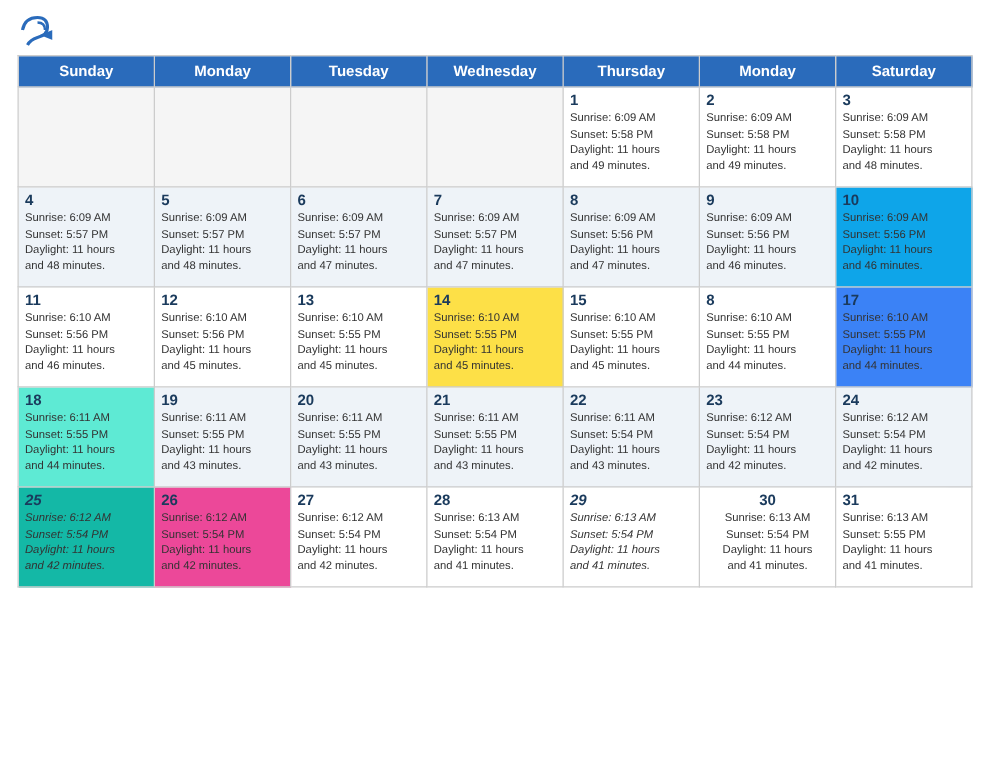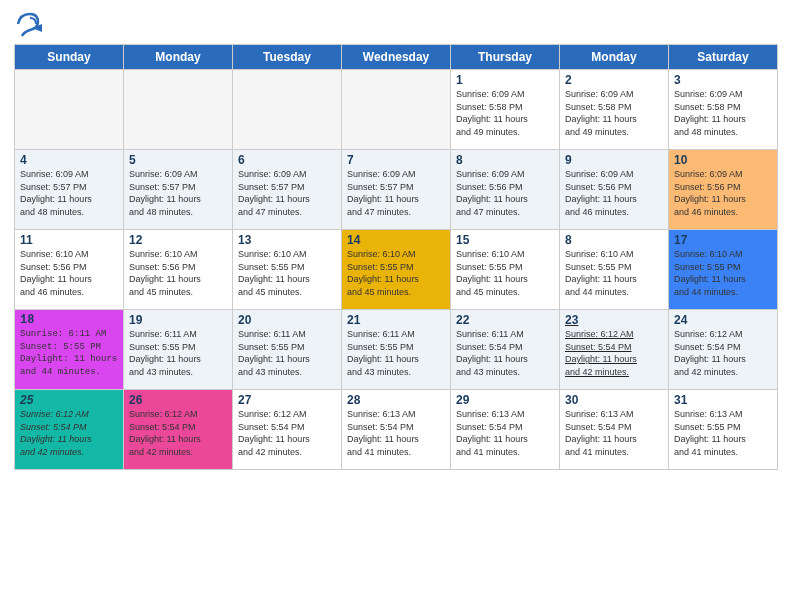--- a/index.html
+++ b/index.html
@@ -190,21 +190,21 @@
 Daylight: 11 hours
 and 47 minutes.</div>
           </td>
           <td style="background: rgb(238, 243, 248);">
             <span class="day-num">9</span>
             <div class="day-detail" style="white-space: pre-line;">Sunrise: 6:09 AM
 Sunset: 5:56 PM
 Daylight: 11 hours
 and 46 minutes.</div>
           </td>
-          <td style="background: #fdba74;">
+          <td style="background: #0ea5e9;">
             <span class="day-num">10</span>
             <div class="day-detail" style="white-space: pre-line;">Sunrise: 6:09 AM
 Sunset: 5:56 PM
 Daylight: 11 hours
 and 46 minutes.</div>
           </td>
         </tr>
         <tr>
           <td style="background: rgb(255, 255, 255);">
             <span class="day-num">11</span>
@@ -220,21 +220,21 @@
 Daylight: 11 hours
 and 45 minutes.</div>
           </td>
           <td style="background: rgb(255, 255, 255);">
             <span class="day-num">13</span>
             <div class="day-detail" style="white-space: pre-line;">Sunrise: 6:10 AM
 Sunset: 5:55 PM
 Daylight: 11 hours
 and 45 minutes.</div>
           </td>
-          <td style="background: #eab308;">
+          <td style="background: #fde047;">
             <span class="day-num">14</span>
             <div class="day-detail" style="white-space: pre-line;">Sunrise: 6:10 AM
 Sunset: 5:55 PM
 Daylight: 11 hours
 and 45 minutes.</div>
           </td>
           <td style="background: rgb(255, 255, 255);">
             <span class="day-num">15</span>
             <div class="day-detail" style="white-space: pre-line;">Sunrise: 6:10 AM
 Sunset: 5:55 PM
@@ -250,21 +250,21 @@
           </td>
           <td style="background: #3b82f6;">
             <span class="day-num">17</span>
             <div class="day-detail" style="white-space: pre-line;">Sunrise: 6:10 AM
 Sunset: 5:55 PM
 Daylight: 11 hours
 and 44 minutes.</div>
           </td>
         </tr>
         <tr>
-          <td style="background: #d946ef; font-family: Liberation Mono, monospace;">
+          <td style="background: #5eead4;">
             <span class="day-num">18</span>
             <div class="day-detail" style="white-space: pre-line;">Sunrise: 6:11 AM
 Sunset: 5:55 PM
 Daylight: 11 hours
 and 44 minutes.</div>
           </td>
           <td style="background: rgb(238, 243, 248);">
             <span class="day-num">19</span>
             <div class="day-detail" style="white-space: pre-line;">Sunrise: 6:11 AM
 Sunset: 5:55 PM
@@ -285,21 +285,21 @@
 Daylight: 11 hours
 and 43 minutes.</div>
           </td>
           <td style="background: rgb(238, 243, 248);">
             <span class="day-num">22</span>
             <div class="day-detail" style="white-space: pre-line;">Sunrise: 6:11 AM
 Sunset: 5:54 PM
 Daylight: 11 hours
 and 43 minutes.</div>
           </td>
-          <td style="background: rgb(238, 243, 248); text-decoration: underline;">
+          <td style="background: rgb(238, 243, 248);">
             <span class="day-num">23</span>
             <div class="day-detail" style="white-space: pre-line;">Sunrise: 6:12 AM
 Sunset: 5:54 PM
 Daylight: 11 hours
 and 42 minutes.</div>
           </td>
           <td style="background: rgb(238, 243, 248);">
             <span class="day-num">24</span>
             <div class="day-detail" style="white-space: pre-line;">Sunrise: 6:12 AM
 Sunset: 5:54 PM
@@ -329,28 +329,28 @@
 Daylight: 11 hours
 and 42 minutes.</div>
           </td>
           <td style="background: rgb(255, 255, 255);">
             <span class="day-num">28</span>
             <div class="day-detail" style="white-space: pre-line;">Sunrise: 6:13 AM
 Sunset: 5:54 PM
 Daylight: 11 hours
 and 41 minutes.</div>
           </td>
-          <td style="background: rgb(255, 255, 255);">
+          <td style="background: rgb(255, 255, 255); font-style: italic;">
             <span class="day-num">29</span>
             <div class="day-detail" style="white-space: pre-line;">Sunrise: 6:13 AM
 Sunset: 5:54 PM
 Daylight: 11 hours
 and 41 minutes.</div>
           </td>
-          <td style="background: rgb(255, 255, 255);">
+          <td style="background: rgb(255, 255, 255); text-align: center;">
             <span class="day-num">30</span>
             <div class="day-detail" style="white-space: pre-line;">Sunrise: 6:13 AM
 Sunset: 5:54 PM
 Daylight: 11 hours
 and 41 minutes.</div>
           </td>
           <td style="background: rgb(255, 255, 255); border-radius: 22px;">
             <span class="day-num">31</span>
             <div class="day-detail" style="white-space: pre-line;">Sunrise: 6:13 AM
 Sunset: 5:55 PM

